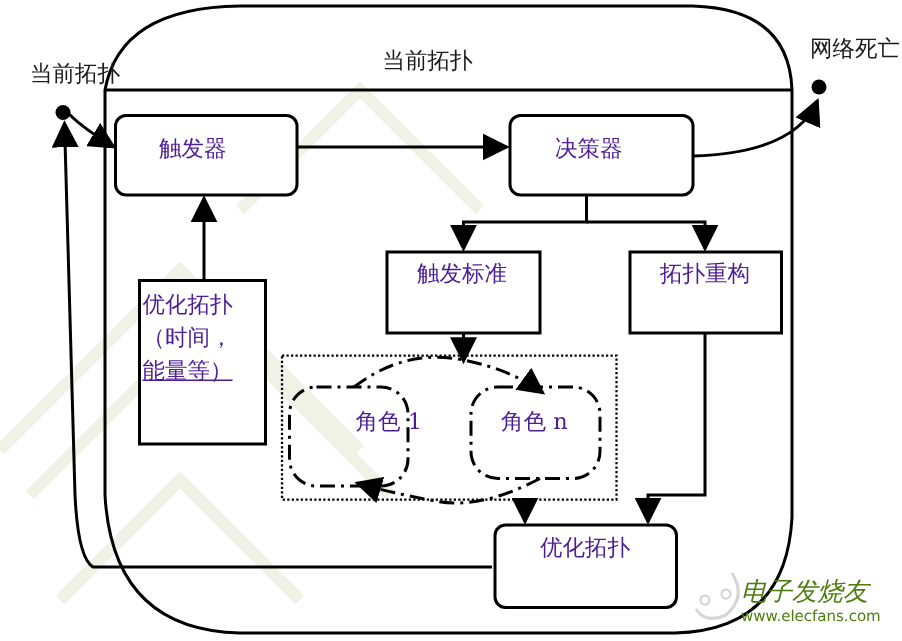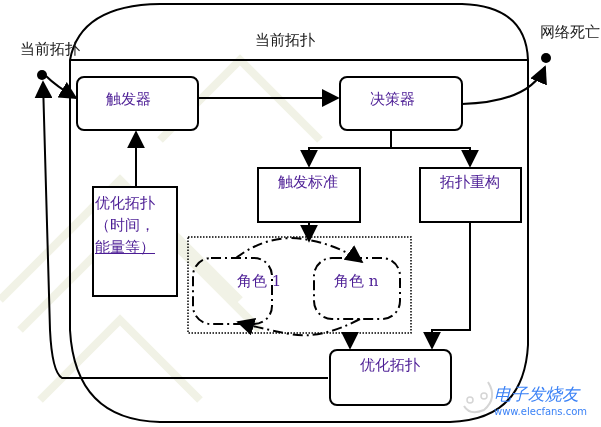--- a/index.html
+++ b/index.html
@@ -1,21 +1,21 @@
 <!DOCTYPE html>
 <html><head>
 <meta charset="utf-8">
 <style>
   html, body { margin: 0; padding: 0; background: #ffffff; }
   body { width: 601px; height: 427px; position: relative; overflow: hidden;
          font-family: "DejaVu Serif", "Liberation Serif", serif; color: #111; }
   svg { position: absolute; left: 0; top: 0; }
   .lbl { position: absolute; font-size: 15px; line-height: 18px; white-space: nowrap; color: #1a1a1a; }
   .box-text { position: absolute; font-size: 15px; line-height: 20px; color: #4c1d95; }
-  .wm { position: absolute; color: #3b82f6; font-family: "DejaVu Sans", sans-serif; }
+  .wm { position: absolute; color: #4d7c0f; font-family: "DejaVu Sans", sans-serif; }
 </style>
 </head>
 <body>
 
 <svg width="601" height="427" viewBox="0 0 601 427">
   <defs>
     <marker id="arr" viewBox="0 0 10 10" refX="9" refY="5" markerWidth="9" markerHeight="9" orient="auto-start-reverse">
       <path d="M0,0 L10,5 L0,10 z" fill="#000"></path>
     </marker>
   </defs>

